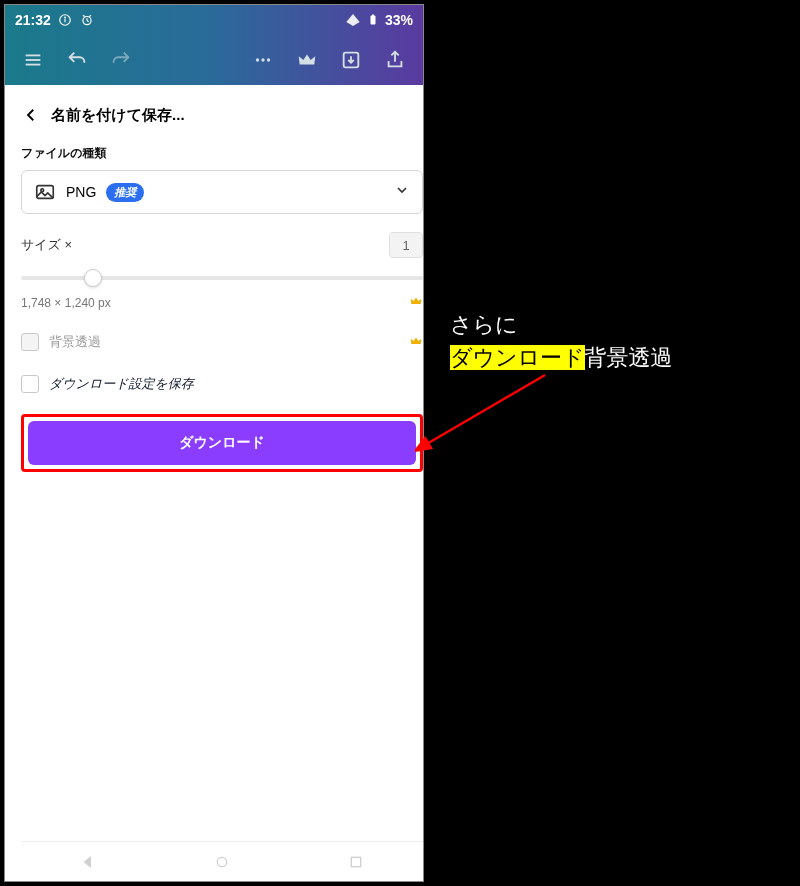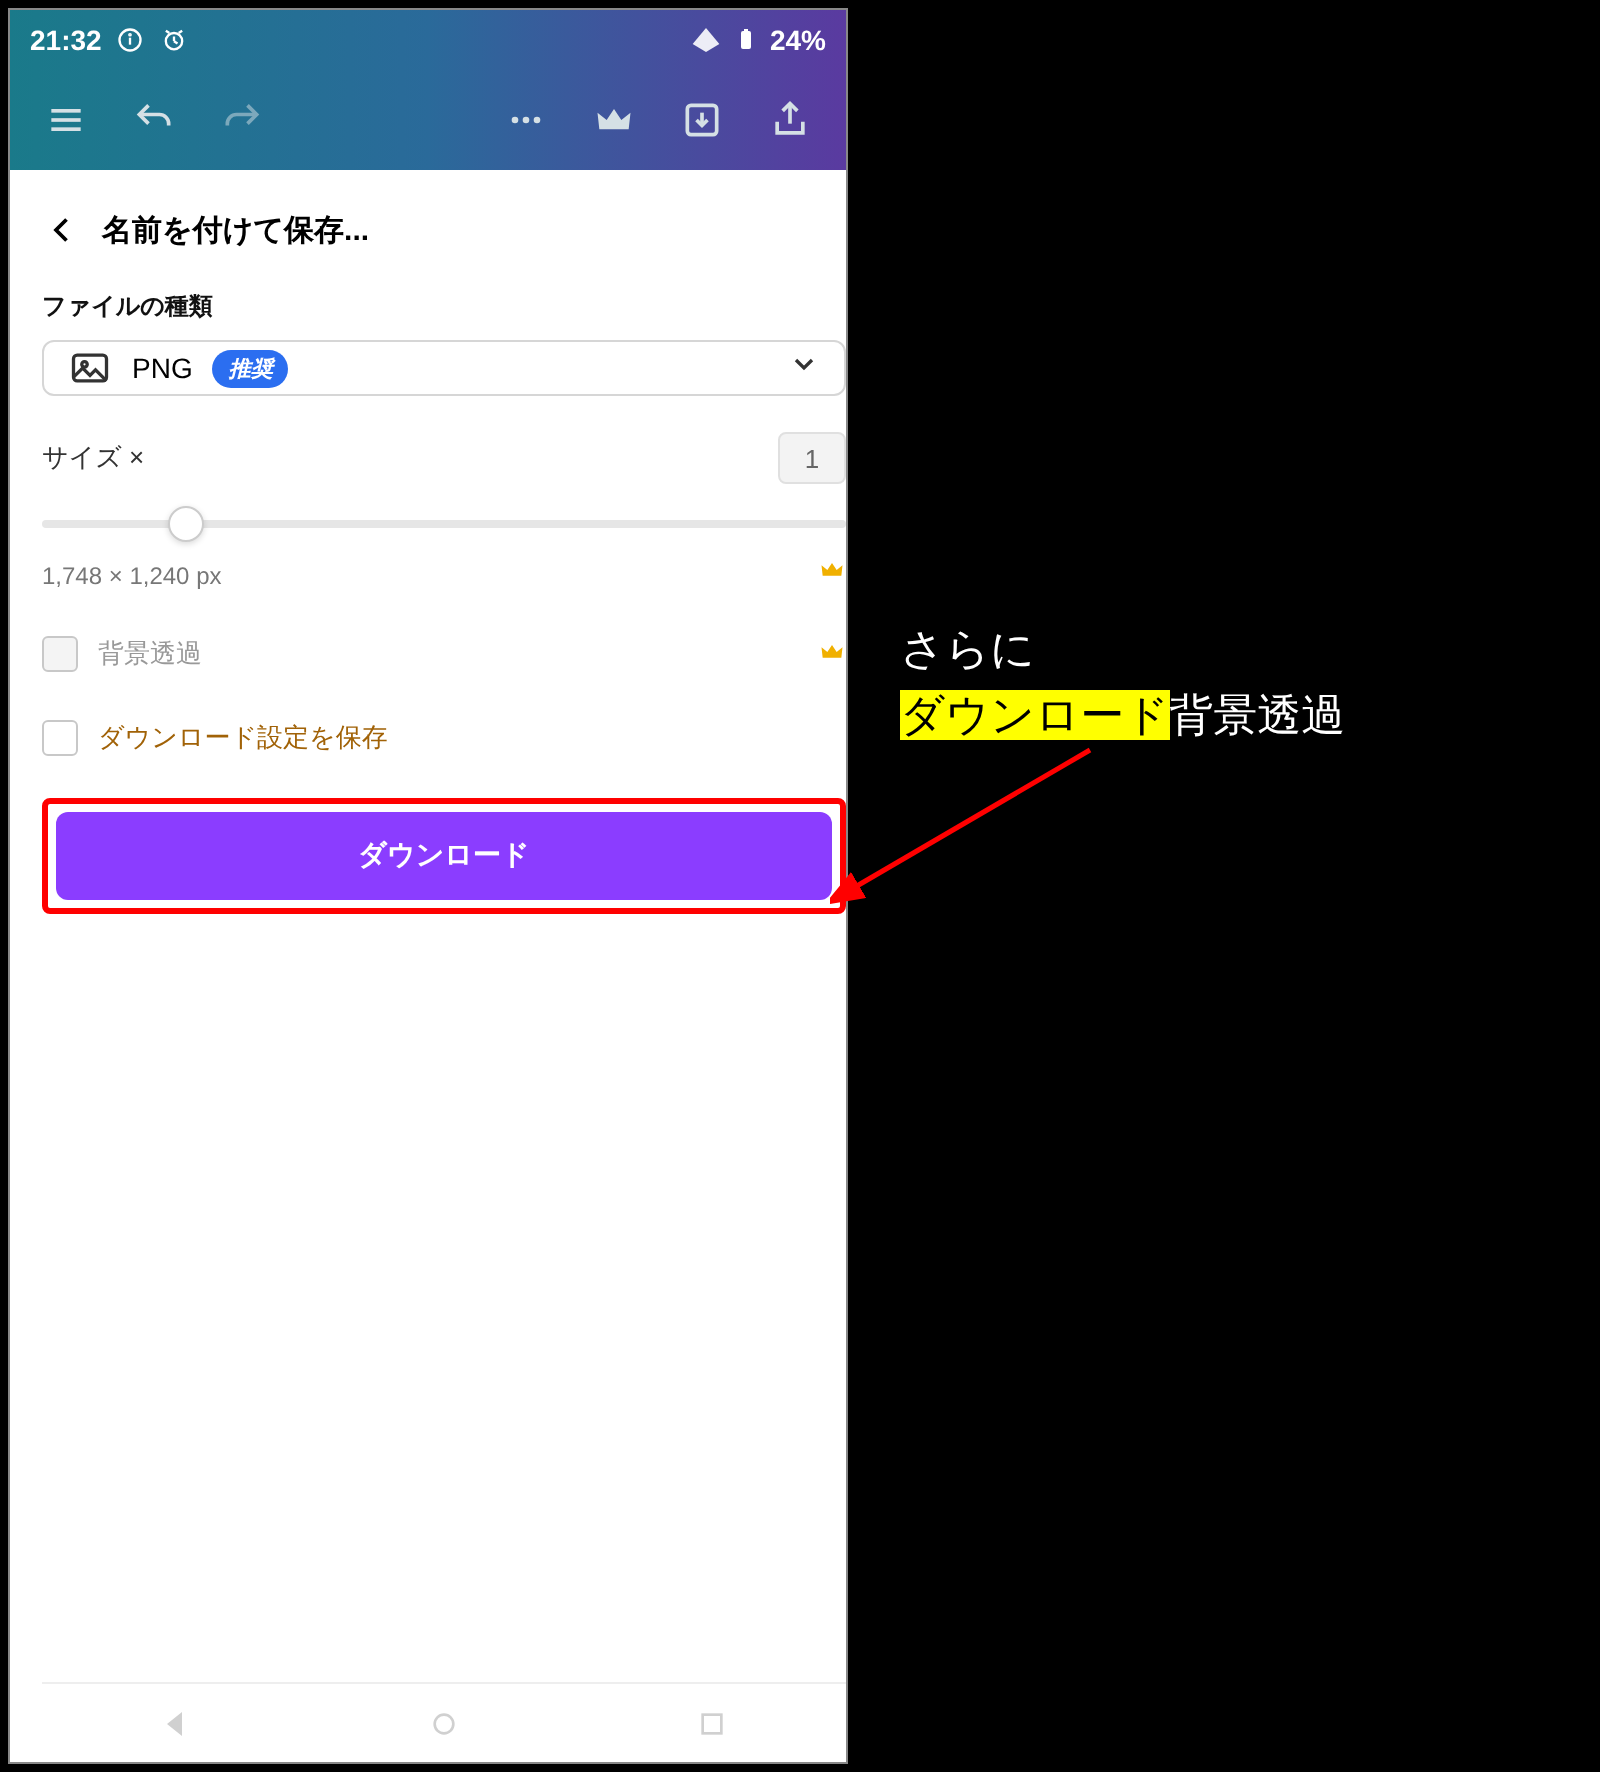--- a/index.html
+++ b/index.html
@@ -64,21 +64,21 @@
   .sheet-header {
     display: flex; align-items: center; gap: 10px;
     font-weight: 700; font-size: 15px;
     margin-bottom: 20px;
   }
   .back-chevron { width: 20px; height: 20px; display:flex; align-items:center; justify-content:center; }
   .section-label { font-size: 12px; font-weight: 600; color: #111; margin-bottom: 8px; }
   .filetype-select {
     border: 1px solid #d6d6d6;
     border-radius: 6px;
-    height: 28px;
+    height: 44px;
     display: flex; align-items: center;
     padding: 0 12px;
     gap: 10px;
     margin-bottom: 18px;
   }
   .img-icon { width: 22px; height: 22px; display:flex; align-items:center; justify-content:center; }
   .filetype-name { font-size: 14px; font-weight: 500; }
   .badge {
     background: #2b6ef0; color: #fff;
     font-size: 11px; font-weight: 600;
@@ -116,21 +116,21 @@
     box-shadow: 0 1px 3px rgba(0,0,0,.15);
   }
   .dim-row { display: flex; align-items: center; margin-bottom: 14px; }
   .dim-text { font-size: 12px; color: #777; }
   .crown { margin-left: auto; color: #f0b000; }
   .opt-row {
     display: flex; align-items: center; gap: 10px;
     height: 32px; margin-bottom: 4px;
     font-size: 13px; color: #999;
   }
-  .opt-row.enabled { color: #a16207; }
+  .opt-row.enabled { color: #0f172a; font-style: italic; }
   .cb {
     width: 18px; height: 18px;
     border: 1.5px solid #c8c8c8;
     border-radius: 3px;
     background: #fff;
   }
   .cb.disabled { background:#f4f4f4; }
   .download-wrap {
     margin-top: 10px;
     border: 3px solid #ff0000;
@@ -208,21 +208,21 @@
         <svg viewBox="0 0 24 24" width="16" height="16" fill="currentColor">
             <path d="M12 3 L22 15 L12 21 L2 15 Z" opacity="0.9"></path>
           </svg>
       </span>
       <span class="status-icon">
         <svg viewBox="0 0 24 24" width="12" height="16" fill="currentColor">
             <rect x="7" y="3" width="10" height="18" rx="2"></rect>
             <rect x="10" y="1" width="4" height="3"></rect>
           </svg>
       </span>
-      <span>24%</span>
+      <span>33%</span>
     </div>
   </div>
 
   <div class="app-toolbar">
     <div class="tb-btn">
       <svg viewBox="0 0 24 24" width="22" height="22" stroke="currentColor" stroke-width="2" fill="none">
           <line x1="4" y1="7" x2="20" y2="7"></line>
           <line x1="4" y1="12" x2="20" y2="12"></line>
           <line x1="4" y1="17" x2="20" y2="17"></line>
         </svg>

